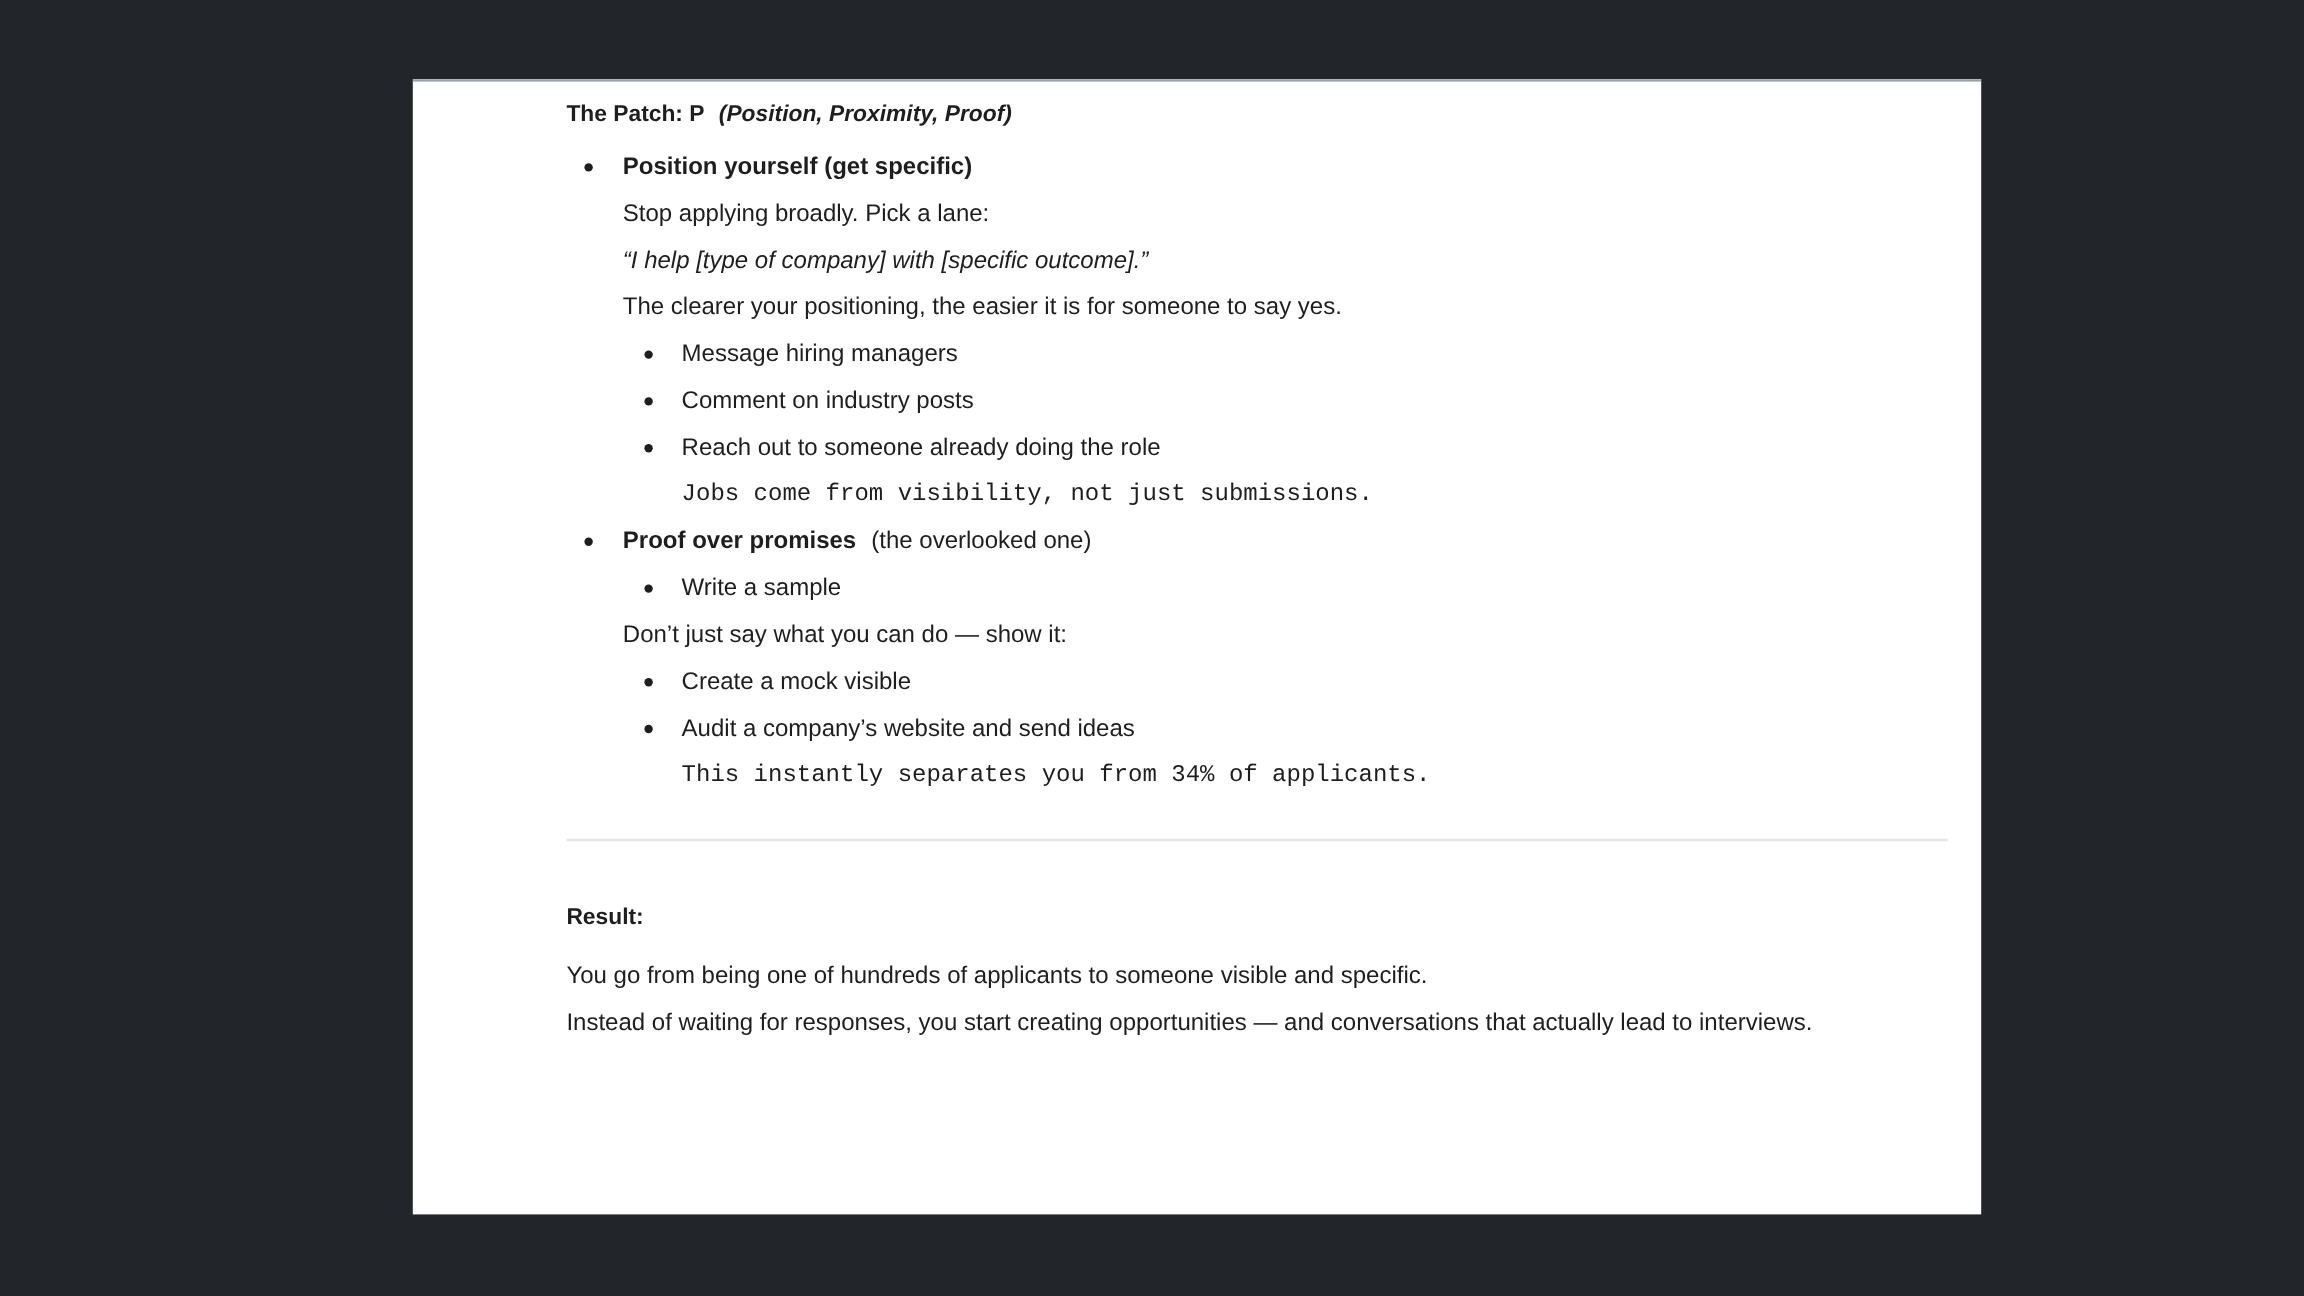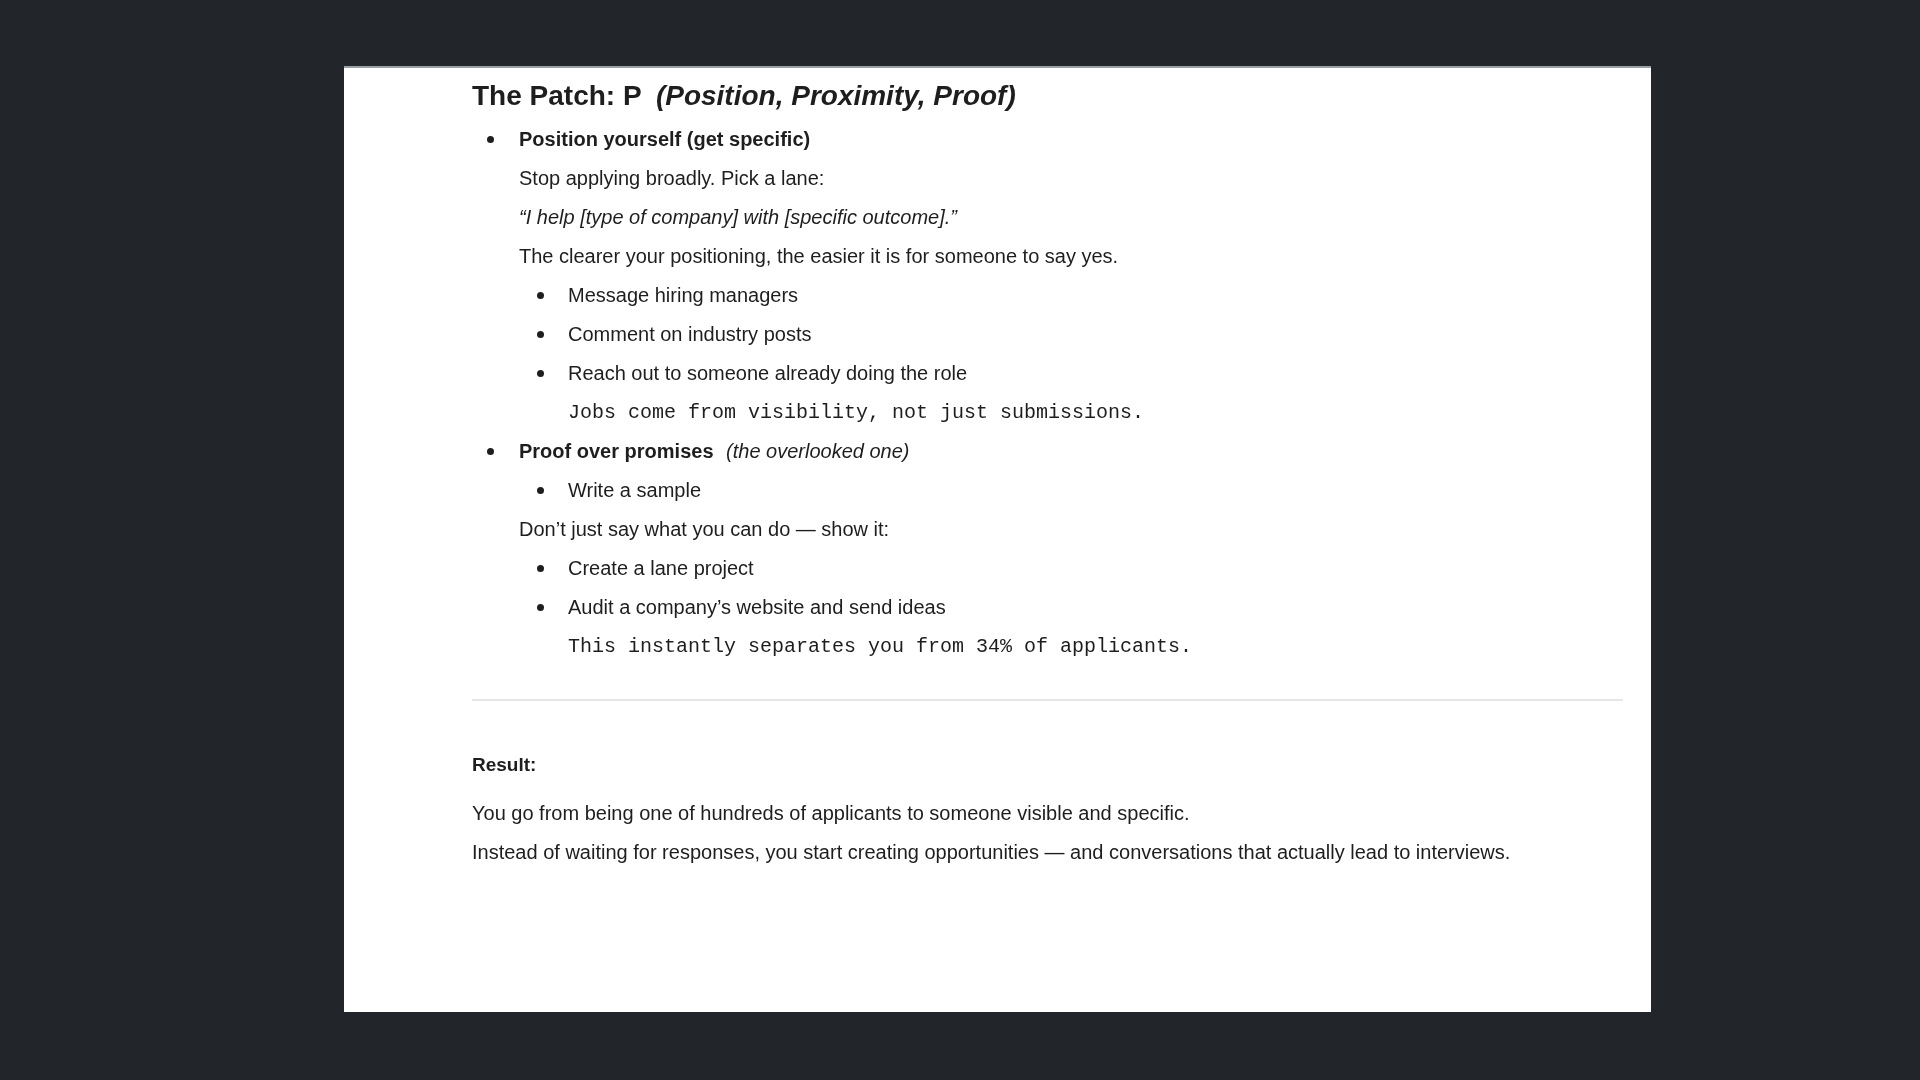--- a/index.html
+++ b/index.html
@@ -34,21 +34,21 @@
     background: var(--top_line);
   }
   .content {
     padding: 8px 28px 0 128px;
     color: var(--text);
     font-size: 20px;
     line-height: 39px;
   }
   .doc-title {
     margin: 0 0 5px 0;
-    font-size: 28px;
+    font-size: 19px;
     line-height: 39px;
     font-weight: 700;
     color: var(--text);
   }
   .title-em {
     font-style: italic;
     font-weight: 700;
     margin-left: 7px;
   }
   .row { position: relative; }
@@ -69,21 +69,20 @@
     position: absolute;
     left: 65px;
     top: 16px;
     width: 7px;
     height: 7px;
     border-radius: 50%;
     background: var(--text);
   }
   .li-1 strong { font-weight: 700; }
   .heading-note {
-    font-style: italic;
     font-weight: 400;
     margin-top: 45px;
   }
   .heading-note:not(:empty) { margin-left: 7px; }
   .em-line { font-style: italic; }
   .divider {
     border: none;
     border-top: 2px solid var(--divider);
     margin: 33px 0 0 0;
     width: 100%;
@@ -152,21 +151,21 @@
       </div>
       <div class="row li-2">
         <span class="marker"></span>
         <span>Write a sample</span>
       </div>
       <div class="row cont-1">
         <span>Don’t just say what you can do — show it:</span>
       </div>
       <div class="row li-2">
         <span class="marker"></span>
-        <span>Create a lane project</span>
+        <span>Create a mock visible</span>
       </div>
       <div class="row li-2">
         <span class="marker"></span>
         <span>Audit a company’s website and send ideas</span>
       </div>
       <div class="row cont-2">
         <span>This instantly separates you from 34% of applicants.</span>
       </div>
 
     </div>

